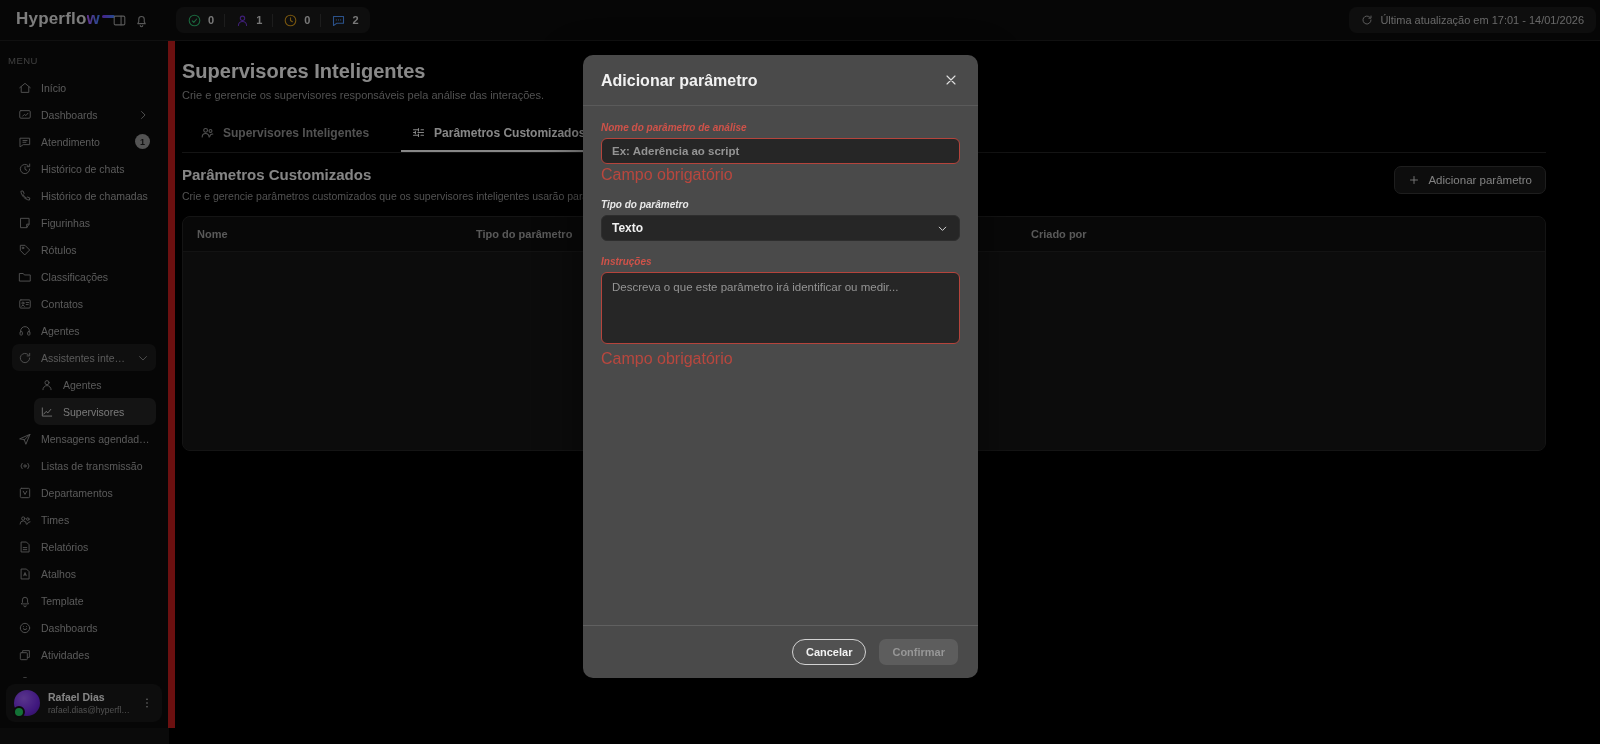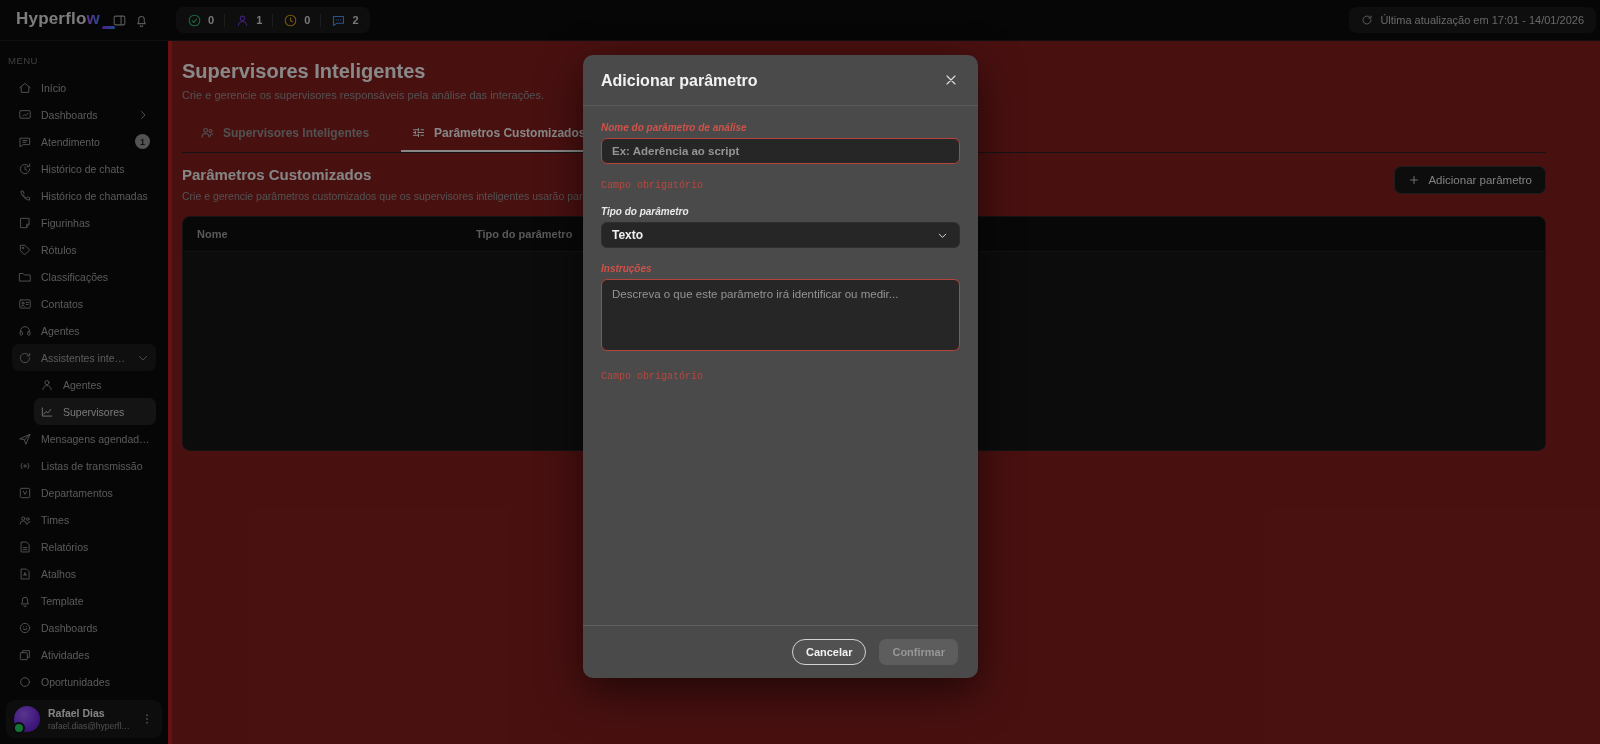--- a/index.html
+++ b/index.html
@@ -3,55 +3,55 @@
 <meta charset="utf-8">
 <style>
   html,body{margin:0;padding:0;background:#000;}
   .app{position:relative;width:1600px;height:744px;background:#121212;font-family:"Liberation Sans",sans-serif;overflow:hidden;}
   .ic{display:inline-flex;flex:none;}
   .ic svg{width:100%;height:100%;fill:none;stroke:currentColor;stroke-width:1.7;stroke-linecap:round;stroke-linejoin:round;}
   .ic svg .f{fill:currentColor;stroke:none;}
 
   
   .topbar{position:absolute;top:0;left:0;right:0;height:40px;background:#0c0c0c;border-bottom:1px solid #1c1c1c;z-index:2;}
-  .brand{position:absolute;left:16px;top:9px;font-size:17px;font-weight:600;color:#d6d6d6;letter-spacing:.2px;display:flex;align-items:flex-end;}
+  .brand{position:absolute;left:16px;top:9px;font-size:17px;font-weight:600;color:#d6d6d6;letter-spacing:.2px;display:flex;align-items:flex-start;}
   .brand .grad{font-weight:700;background:linear-gradient(90deg,#a855f7,#3b82f6);-webkit-background-clip:text;background-clip:text;color:transparent;}
   .brand .swoosh{display:inline-block;width:13px;height:3px;border-radius:2px;background:linear-gradient(90deg,#7c3aed,#3b82f6);margin-left:2px;margin-top:6px;}
   .tb-icon{position:absolute;top:13px;width:15px;height:15px;color:#9a9a9a;cursor:pointer;}
   .status-pill{position:absolute;left:176px;top:7px;height:26px;background:#191919;border-radius:8px;display:flex;align-items:center;padding:0 11px;}
   .status-item{display:flex;align-items:center;gap:6px;cursor:pointer;}
   .status-item .ic{width:15px;height:15px;}
   .status-count{font-size:11px;font-weight:700;color:#cfcfcf;}
   .status-div{width:1px;height:13px;background:#333;margin:0 10px;}
   .update-pill{position:absolute;right:4px;top:7px;height:26px;background:#191919;border-radius:8px;display:flex;align-items:center;gap:7px;padding:0 12px;color:#b3b3b3;font-size:11px;cursor:pointer;}
   .update-pill .ic{width:12px;height:12px;}
 
   
-  .sidebar{position:absolute;top:41px;left:0;width:168px;bottom:0;background:#0c0c0c;border-right:4px solid #b91c1c;display:flex;flex-direction:column;z-index:2;}
+  .sidebar{position:absolute;top:41px;left:0;width:168px;bottom:16px;background:#0c0c0c;border-right:7px solid #b91c1c;display:flex;flex-direction:column;z-index:2;}
   .menu-label{padding:14px 10px 8px 8px;font-size:9.5px;letter-spacing:.5px;color:#6e6e6e;}
   .side-items{flex:1;overflow:hidden;padding:0 12px;}
   .side-item{display:flex;align-items:center;gap:9px;height:27px;padding:0 6px;border-radius:7px;color:#9c9c9c;font-size:10.5px;cursor:pointer;white-space:nowrap;}
   .side-item .ic{width:14px;height:14px;color:#878787;}
   .side-item .lbl{flex:1;overflow:hidden;text-overflow:ellipsis;}
   .side-item.expanded{background:#1b1b1b;}
   .side-item.sub{margin-left:22px;}
   .side-item.active{background:#232323;color:#cfcfcf;}
   .side-item.active .ic{color:#bdbdbd;}
   .num-badge{width:15px;height:15px;border-radius:50%;background:#8f8f8f;color:#1c1c1c;font-size:9px;font-weight:700;display:flex;align-items:center;justify-content:center;}
   .chev{width:11px;height:11px;color:#8f8f8f;}
   .user-card{margin:6px;padding:6px 8px;background:#171717;border-radius:9px;display:flex;align-items:center;gap:8px;}
   .avatar{width:26px;height:26px;border-radius:50%;background:radial-gradient(circle at 38% 32%,#9a5cf0,#6d28d9 62%,#4c1d95);position:relative;flex:none;}
   .avatar::after{content:"";position:absolute;width:8px;height:8px;border-radius:50%;background:#22c55e;border:2px solid #141414;bottom:-2px;left:-1px;}
   .user-meta{flex:1;overflow:hidden;}
   .user-name{font-size:10.5px;font-weight:700;color:#e3e3e3;}
   .user-email{font-size:8.5px;color:#8d8d8d;margin-top:2px;white-space:nowrap;overflow:hidden;text-overflow:ellipsis;}
   .user-menu{width:14px;height:14px;color:#bdbdbd;cursor:pointer;}
 
   
-  .main{position:absolute;left:169px;top:41px;right:0;bottom:0;background:#7f1d1d;padding:19px 54px 0 13px;box-sizing:border-box;}
+  .main{position:absolute;left:169px;top:41px;right:0;bottom:0;background:#000000;padding:19px 54px 0 13px;box-sizing:border-box;}
   .page-title{font-size:20px;font-weight:600;color:#ececec;margin:0;}
   .page-sub{font-size:11px;color:#8d8d8d;margin-top:6px;}
   .tabs{display:flex;gap:22px;margin-top:16px;border-bottom:1px solid #242424;padding-left:8px;}
   .tab{display:flex;align-items:center;gap:8px;padding:8px 10px 12px;font-size:12px;font-weight:600;color:#8d8d8d;cursor:pointer;}
   .tab .ic{width:15px;height:15px;}
   .tab.active{color:#e8e8e8;box-shadow:inset 0 -2px 0 #e8e8e8;}
   .section-row{display:flex;justify-content:space-between;align-items:flex-start;margin-top:13px;}
   .section-title{font-size:15px;font-weight:700;color:#e5e5e5;margin:0;}
   .section-desc{font-size:10.5px;color:#8d8d8d;margin-top:7px;}
   .add-btn{display:flex;align-items:center;gap:8px;border:1px solid #343434;background:#171717;color:#dedede;font-size:11.5px;border-radius:7px;padding:7px 13px;cursor:pointer;font-family:inherit;}
@@ -68,21 +68,21 @@
   .modal-title{font-size:16px;font-weight:700;color:#f2f2f2;margin:0;}
   .close-btn{background:none;border:none;width:18px;height:18px;padding:0;color:#e0e0e0;cursor:pointer;}
   .close-btn .ic{width:16px;height:16px;}
   .modal-body{flex:1;padding:16px 18px;overflow:hidden;}
   .f-label{display:block;font-size:10px;font-weight:700;color:#e8e8e8;margin:0 0 5px;font-style:italic;}
   .f-label.err{color:#cf5249;}
   .f-label.mt{margin-top:15px;}
   .f-input{width:100%;box-sizing:border-box;height:26px;background:#262626;border:1px solid #2e2e2e;border-radius:6px;padding:0 10px;font-size:11.5px;color:#d6d6d6;font-family:inherit;outline:none;font-weight:bold;}
   .f-input::placeholder,.f-area::placeholder{color:#949494;}
   .err-border{border:1px solid #b5443c;}
-  .f-error{font-size:10px;color:#b9473e;margin-top:16px;font-family:Liberation Mono, monospace;}
+  .f-error{font-size:16px;color:#b9473e;margin-top:2px;}
   .f-select{width:100%;box-sizing:border-box;height:26px;background:#262626;border:1px solid #2e2e2e;border-radius:6px;padding:8px 10px;display:flex;align-items:center;justify-content:space-between;cursor:pointer;}
   .f-select .val{font-size:12px;font-weight:700;color:#f0f0f0;}
   .f-select .ic{width:13px;height:13px;color:#e5e5e5;}
   .f-area{width:100%;box-sizing:border-box;height:72px;background:#262626;border-radius:6px;padding:8px 10px;font-size:11.5px;color:#d6d6d6;font-family:inherit;resize:none;outline:none;}
   .modal-footer{border-top:1px solid rgba(255,255,255,.12);height:52px;display:flex;align-items:center;justify-content:flex-end;gap:13px;padding:0 20px;}
   .btn-cancel{background:rgba(255,255,255,.04);border:1px solid #d2d2d2;color:#f2f2f2;font-size:11px;font-weight:700;border-radius:13px;padding:6px 13px;cursor:pointer;font-family:inherit;}
   .btn-confirm{background:#5d5d5d;border:none;color:#979797;font-size:11px;font-weight:700;border-radius:7px;padding:7px 13px;cursor:default;font-family:inherit;}
 </style>
 </head>
 <body>
@@ -431,20 +431,21 @@
               <path d="M12 5v14M5 12h14"></path>
             </svg>
           </span>
         <span>Adicionar parâmetro</span>
       </button>
     </div>
     <div class="table-card">
       <div class="thead" id="thead">
           <span class="th">Nome</span>
           <span class="th">Tipo do parâmetro</span>
+          <span class="th">Criado por</span>
         </div>
       <div class="tbody"></div>
     </div>
   </div>
 
   <div class="backdrop"></div>
   <div class="modal">
     <div class="modal-header">
       <h2 class="modal-title">Adicionar parâmetro</h2>
       <button class="close-btn">

